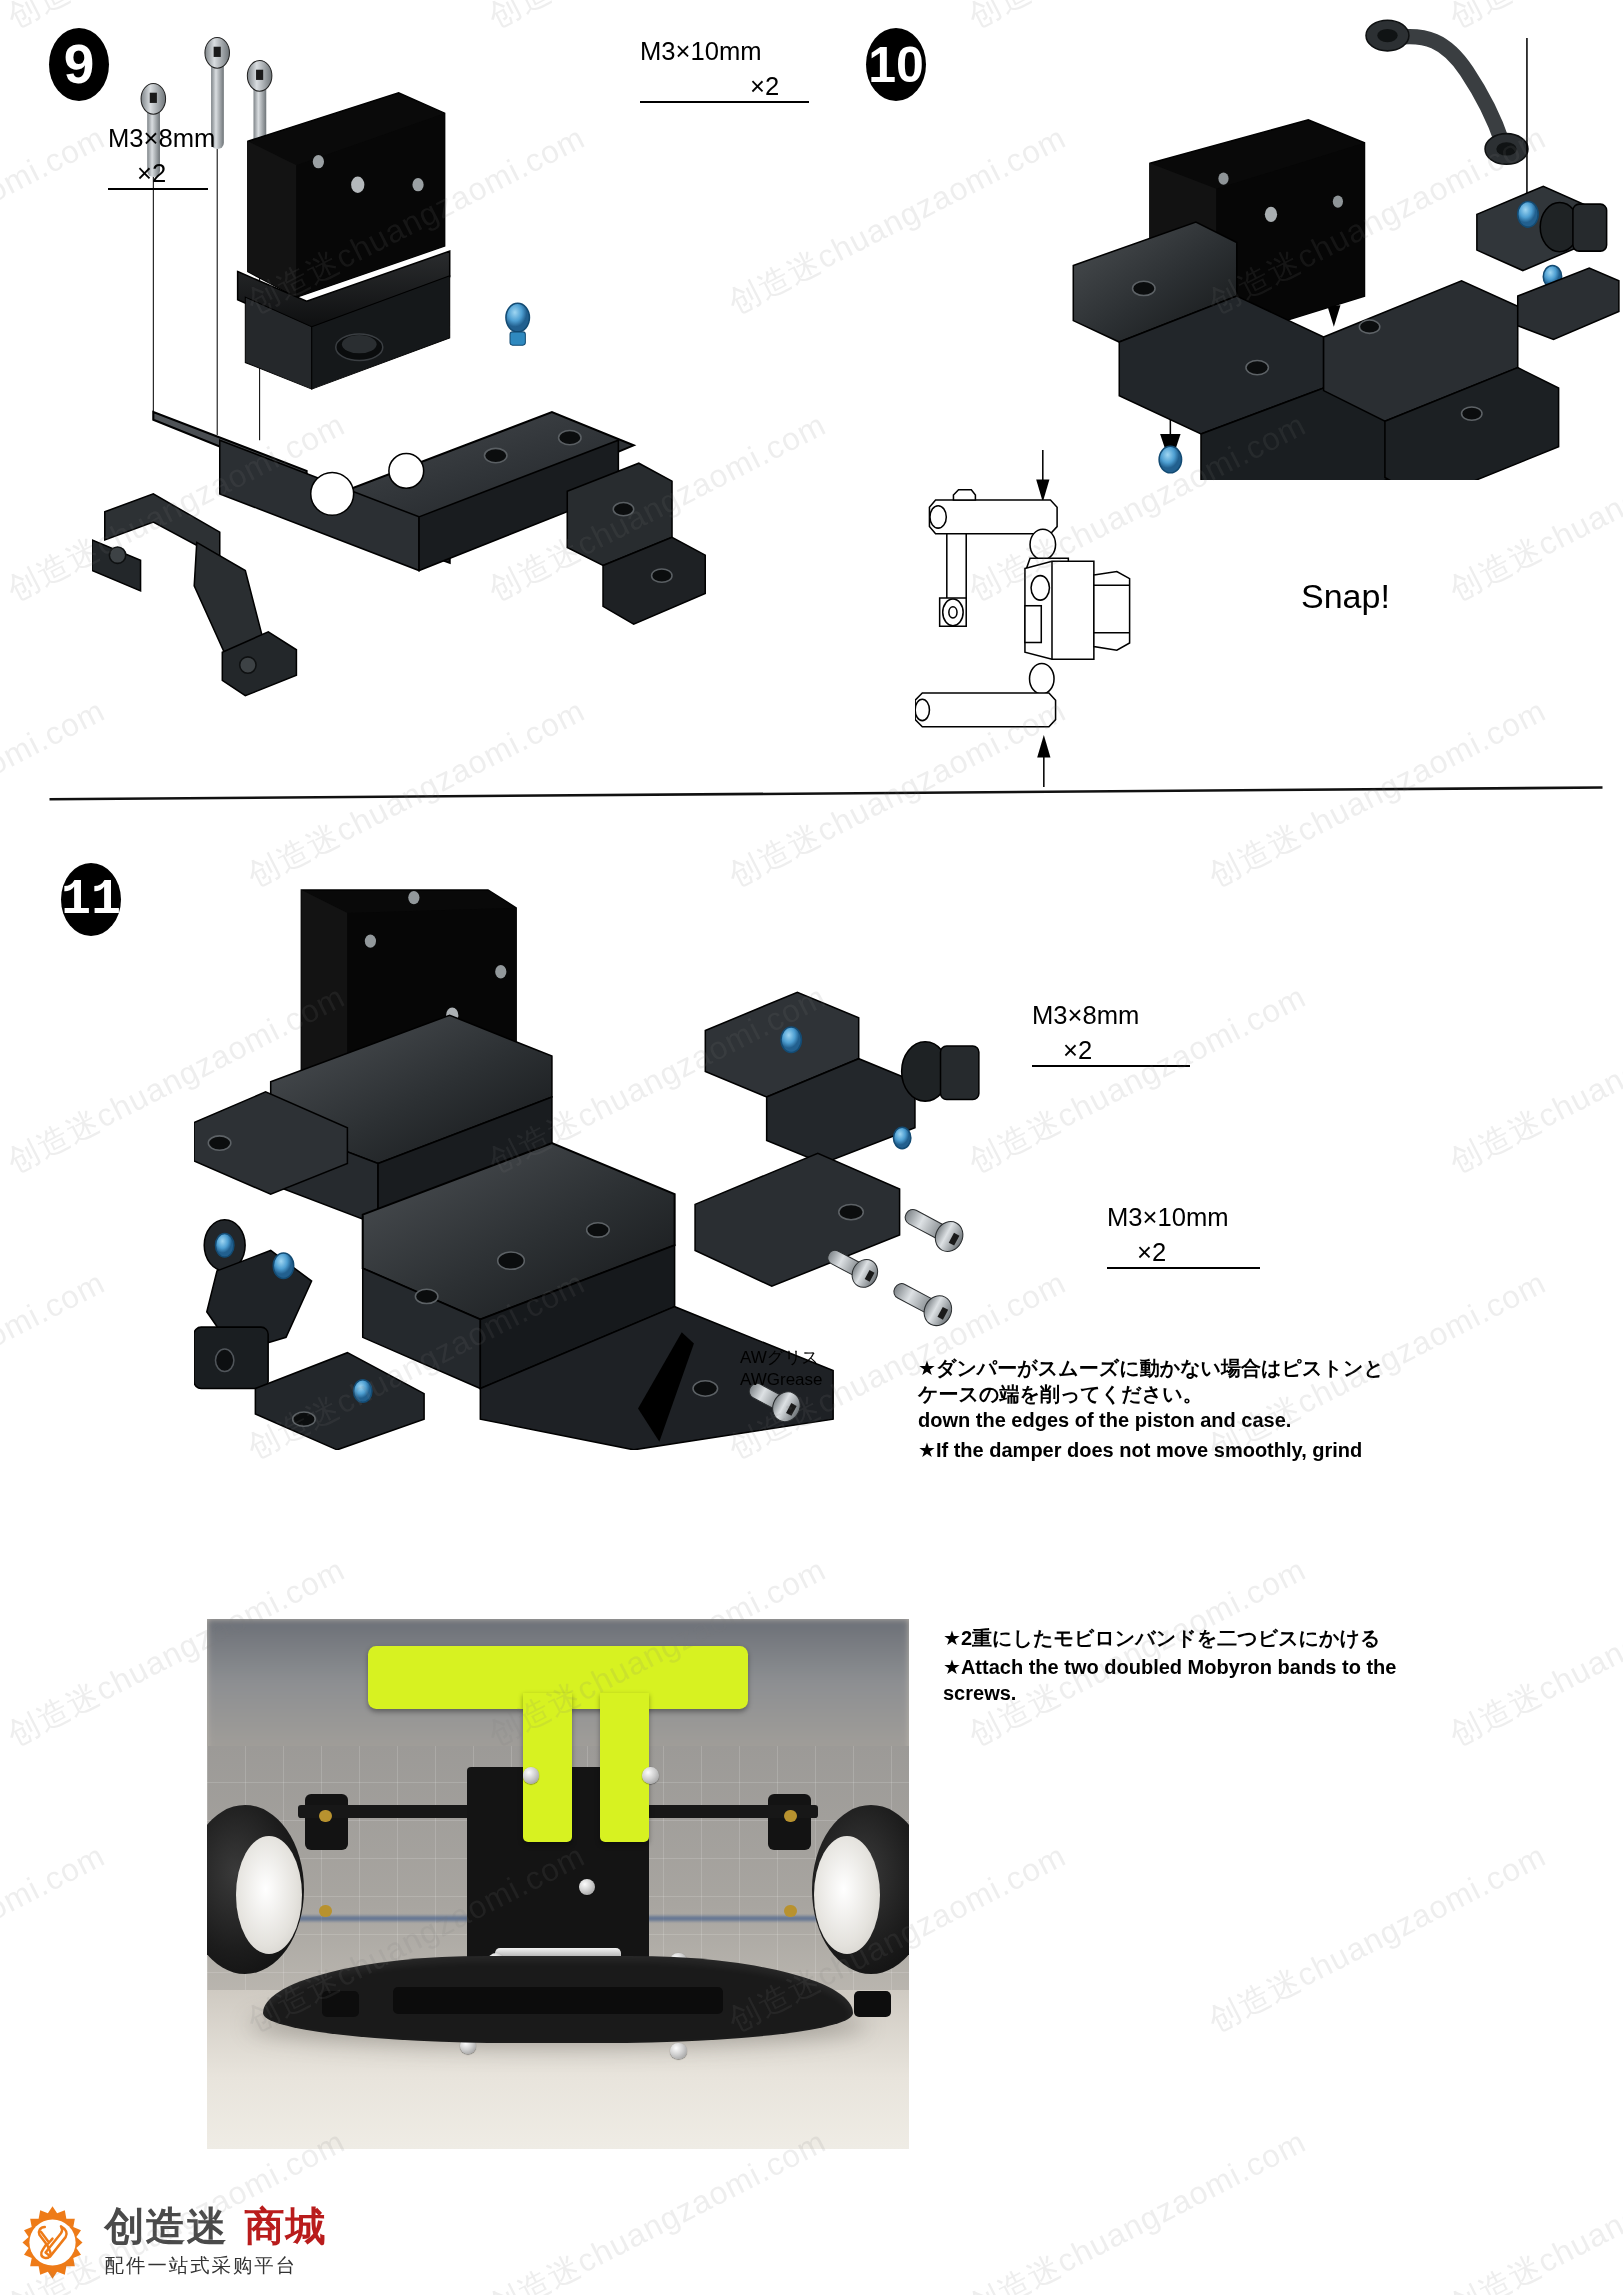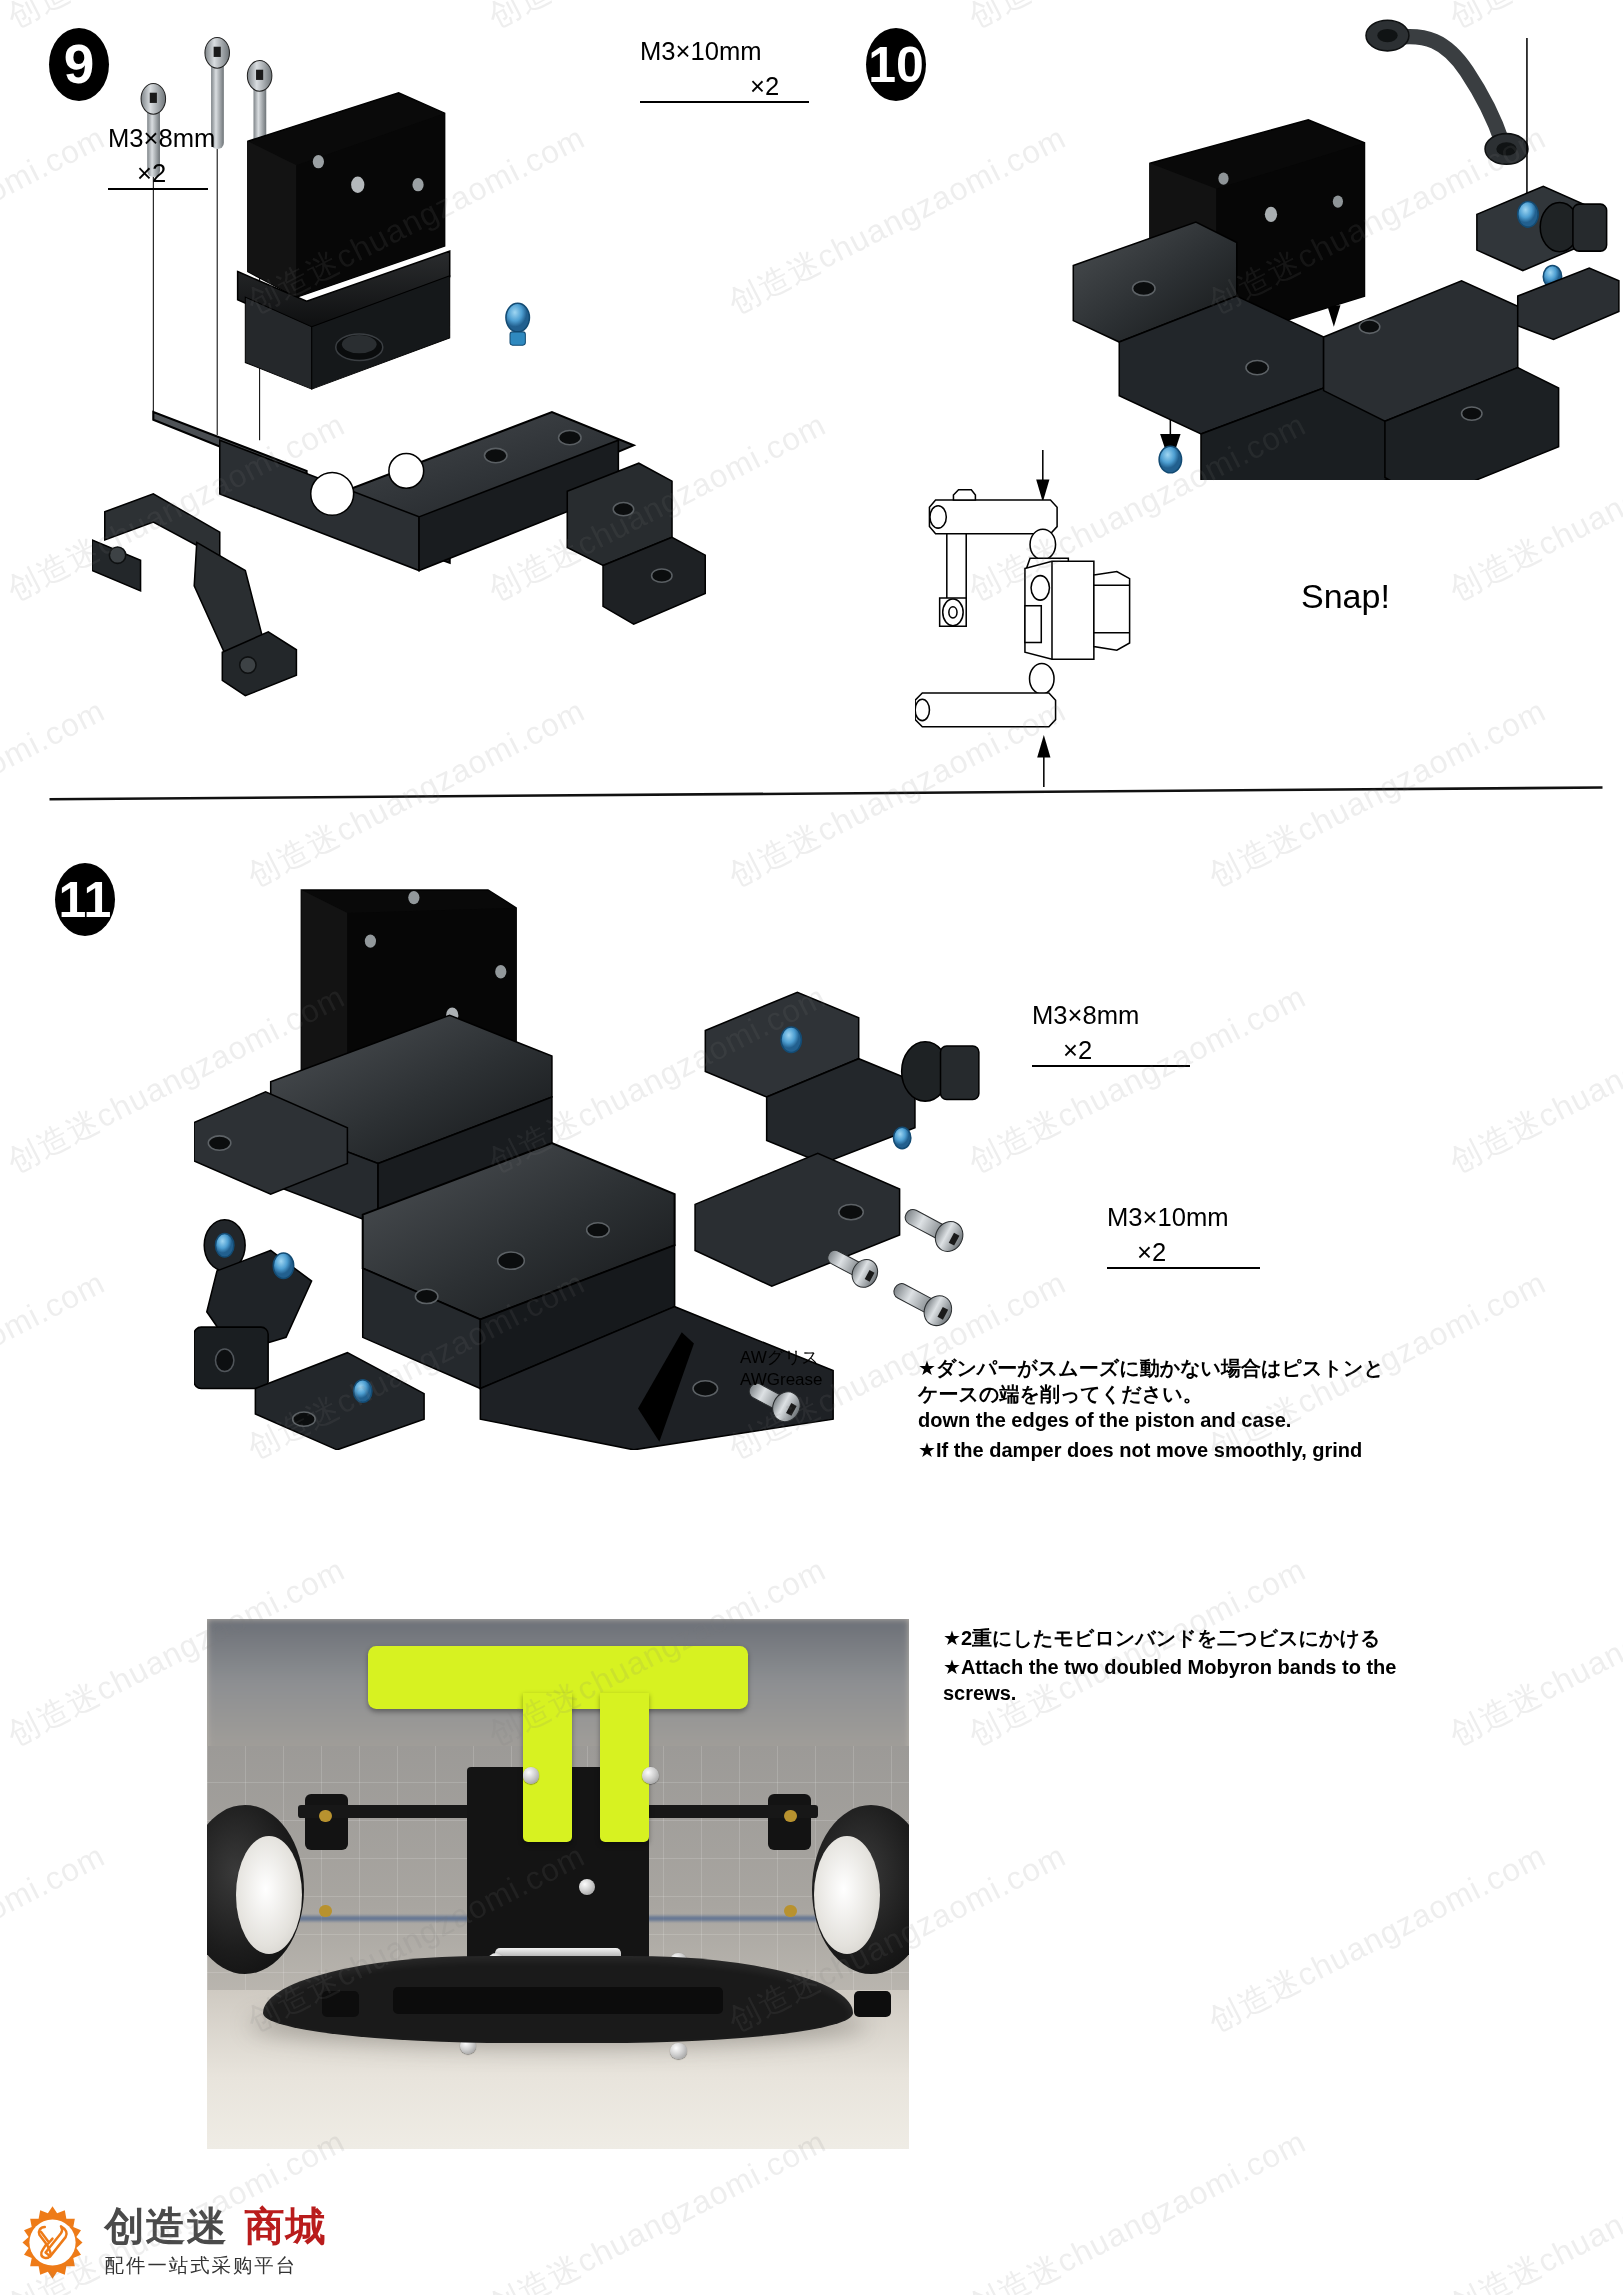--- a/index.html
+++ b/index.html
@@ -23,21 +23,21 @@
   
   .step-badge{
     position:absolute;z-index:20;
     background:#000;color:#fff;border-radius:50%;
     display:flex;align-items:center;justify-content:center;
     font-weight:700;line-height:1;
     font-family:"Liberation Sans","DejaVu Sans",sans-serif;
   }
   .badge-9 {left:49px; top:28px;  width:60px;height:73px;font-size:55px;}
   .badge-10{left:866px;top:28px; width:60px;height:73px;font-size:50px;}
-  .badge-11{left:55px;top:863px;width:60px;height:73px;font-size:50px;}
+  .badge-11{left:61px;top:863px;width:60px;height:73px;font-size:50px;font-family:Liberation Mono, monospace;}
 
   
   .callout{position:absolute;z-index:22;}
   .callout .lbl{
     font-size:25.6px;font-weight:400;letter-spacing:0px;line-height:1.05;
     white-space:nowrap;font-family:"Liberation Sans","DejaVu Sans",sans-serif;
   }
   .callout .qty{font-size:25.6px;line-height:1.05;white-space:nowrap;}
   .underline{border-bottom:2px solid #000;}
 

